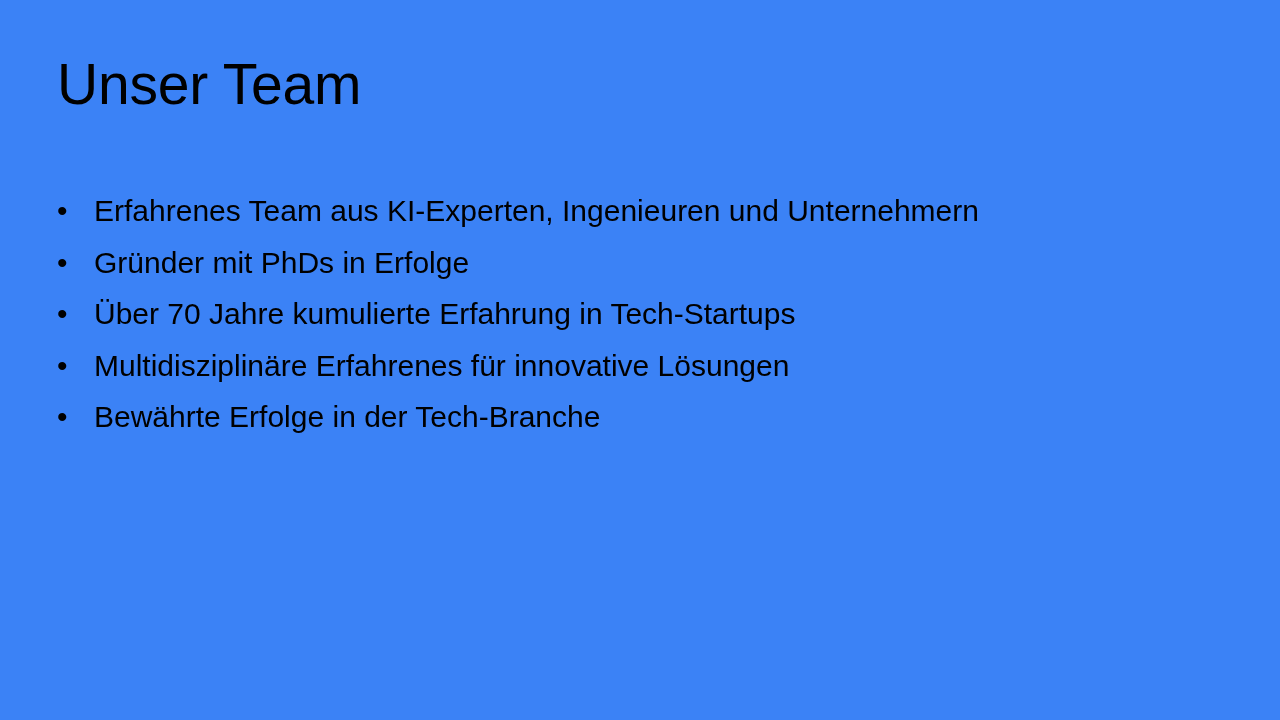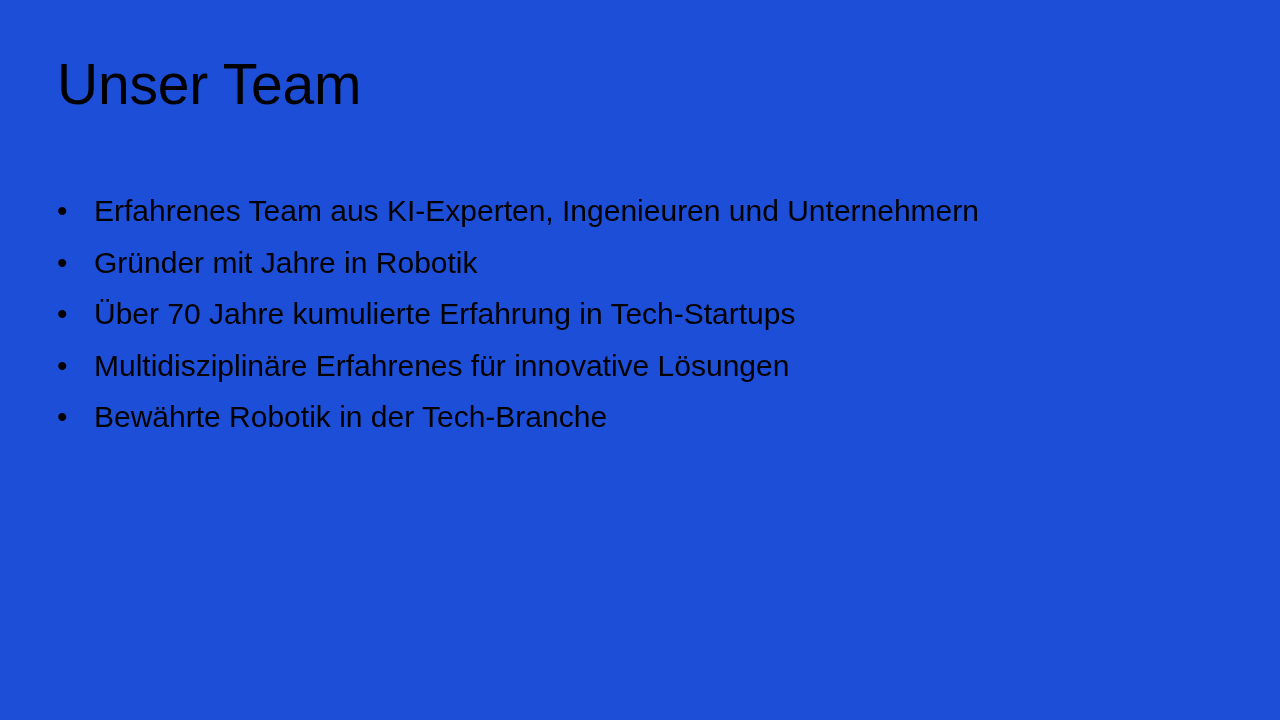--- a/index.html
+++ b/index.html
@@ -11,21 +11,21 @@
 
   body {
     font-family: "Liberation Sans", "DejaVu Sans", sans-serif;
     -webkit-font-smoothing: antialiased;
   }
 
   #slide {
     position: relative;
     width: 1280px;
     height: 720px;
-    background: #1d4ed8;
+    background: #3b82f6;
     overflow: hidden;
     box-sizing: border-box;
   }
 
   
   #slide-title {
     position: absolute;
     left: 57px;
     top: 48px;
     width: 1166px;
@@ -89,33 +89,33 @@
 
   <ul id="bullet-list">
 
     <li class="bullet-item">
       <span class="bullet-marker">•</span>
       <span class="bullet-text">Erfahrenes Team aus KI-Experten, Ingenieuren und Unternehmern</span>
     </li>
 
     <li class="bullet-item">
       <span class="bullet-marker">•</span>
-      <span class="bullet-text">Gründer mit Jahre in Robotik</span>
+      <span class="bullet-text">Gründer mit PhDs in Erfolge</span>
     </li>
 
     <li class="bullet-item">
       <span class="bullet-marker">•</span>
       <span class="bullet-text">Über 70 Jahre kumulierte Erfahrung in Tech-Startups</span>
     </li>
 
     <li class="bullet-item">
       <span class="bullet-marker">•</span>
       <span class="bullet-text">Multidisziplinäre Erfahrenes für innovative Lösungen</span>
     </li>
 
     <li class="bullet-item">
       <span class="bullet-marker">•</span>
-      <span class="bullet-text">Bewährte Robotik in der Tech-Branche</span>
+      <span class="bullet-text">Bewährte Erfolge in der Tech-Branche</span>
     </li>
 
   </ul>
 
 </div>
 
 </body></html>

